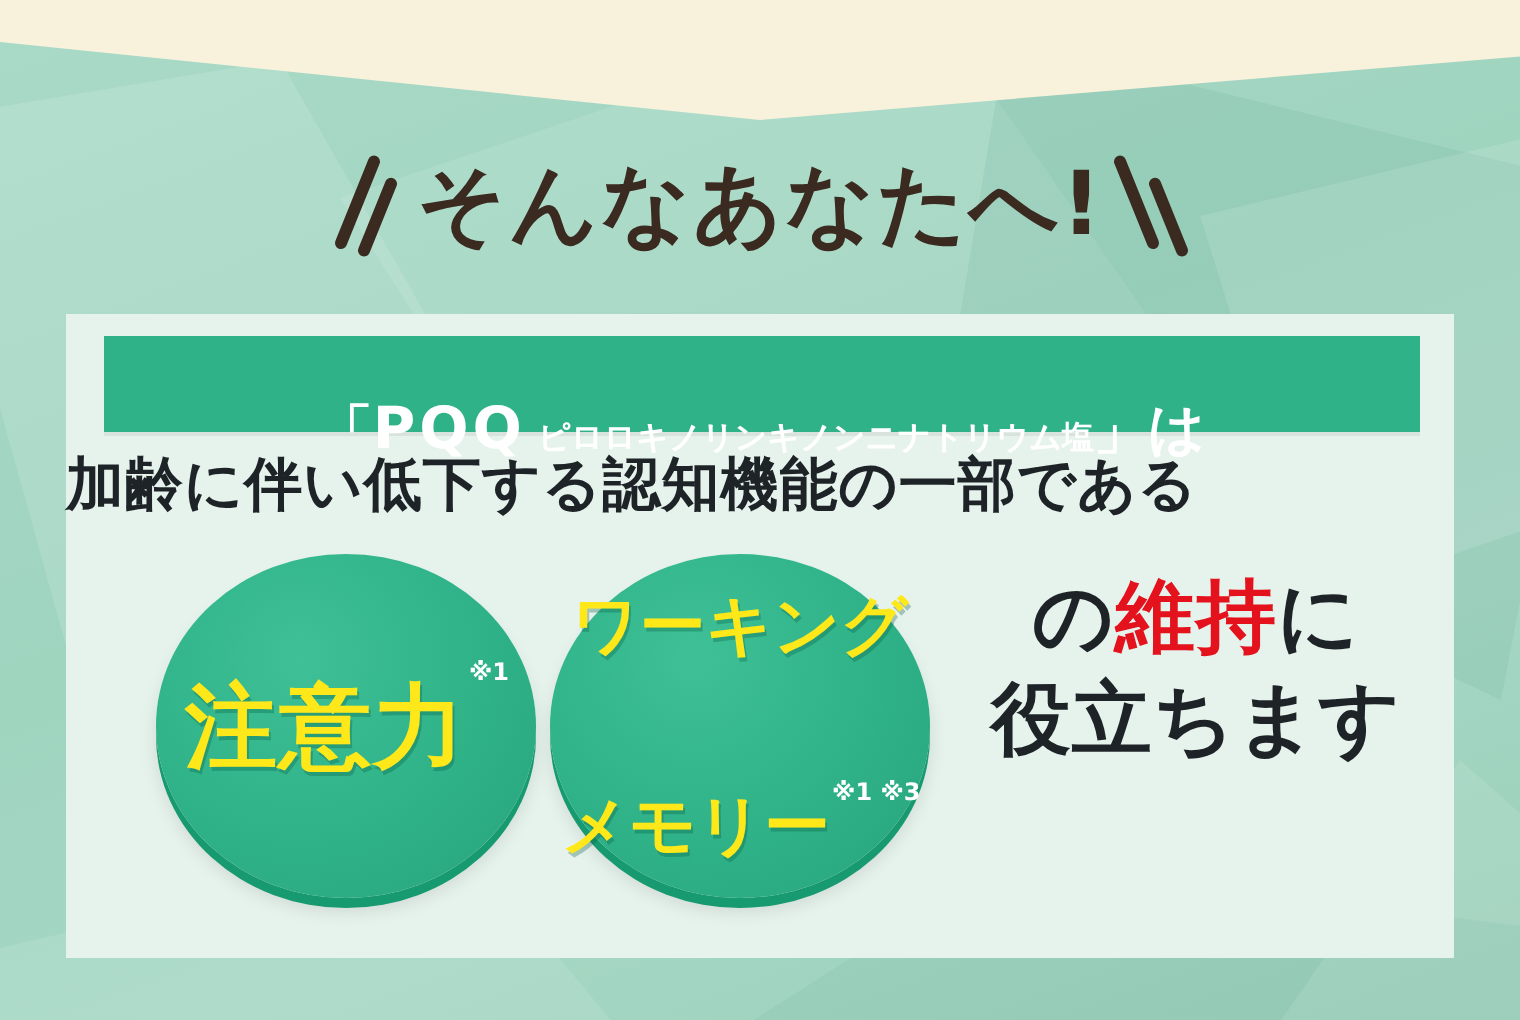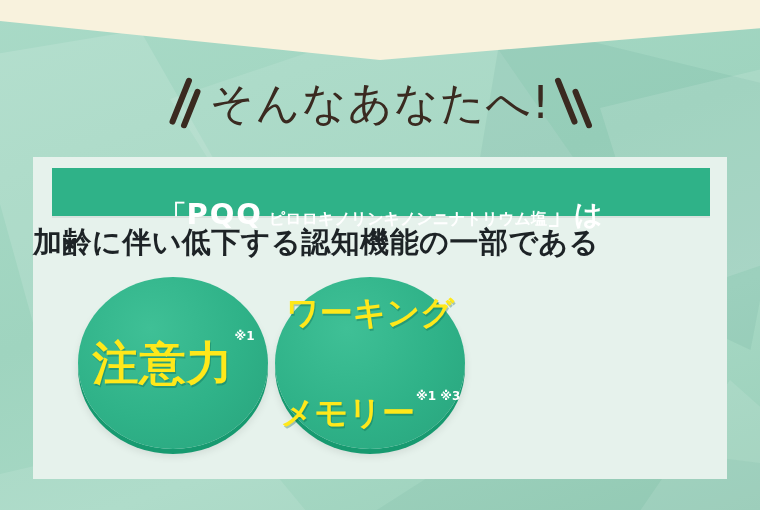--- a/index.html
+++ b/index.html
@@ -107,21 +107,21 @@
     border-radius: 3px;
     display: inline-block;
   }
   .slash-left-1 { transform: rotate(22deg) translateY(-2px); margin-right: 7px; }
   .slash-left-2 { transform: rotate(22deg) translateY(6px); height: 42px; }
   .slash-right-1 { transform: rotate(-22deg) translateY(-2px); margin-right: 7px; height: 50px; }
   .slash-right-2 { transform: rotate(-22deg) translateY(6px); height: 42px; }
 
   .headline-text {
     font-size: 44px;
-    font-weight: normal;
+    font-weight: bold;
     color: #3a2a20;
     letter-spacing: 1px;
     white-space: nowrap;
     line-height: 1;
   }
 
   
   .card {
     position: absolute;
     left: 33px;
@@ -305,16 +305,22 @@
         </div>
       </div>
 
       <div class="circle circle-2">
         <div class="circle-label c2-line1">ワーキング</div>
         <div class="circle-label c2-line2">
           <span>メモリー</span><span class="sup sup-c2">※1 ※3</span>
         </div>
       </div>
 
+      <div class="right-text">
+        <div class="rt-line">
+          <span>の</span><span class="rt-red">維持</span><span>に</span>
+        </div>
+        <div class="rt-line rt-line-2">役立ちます</div>
+      </div>
 
     </div>
   </div>
 </div>
 
 </body></html>

